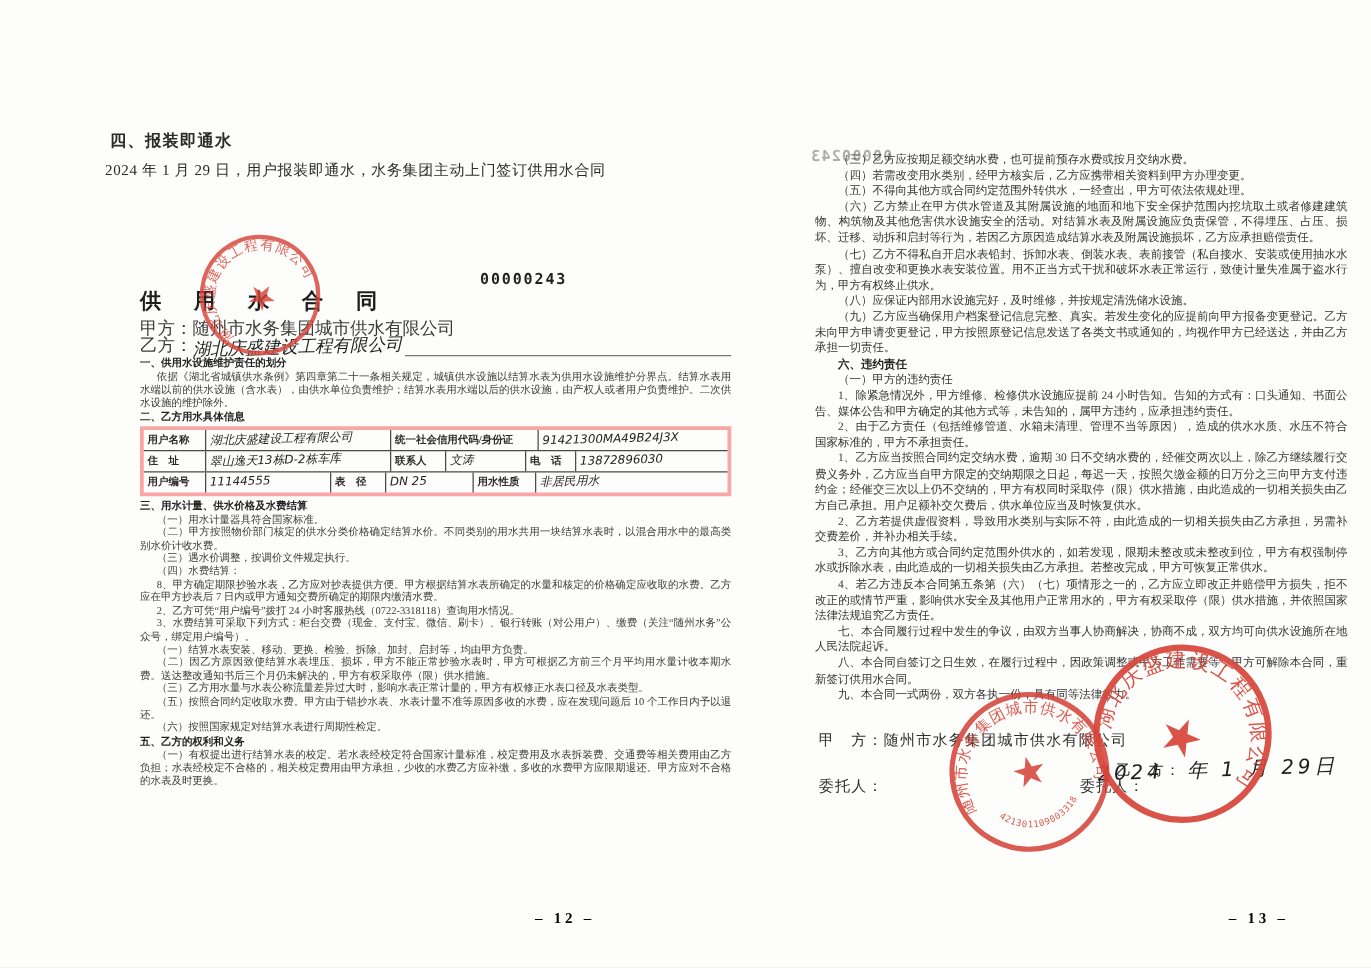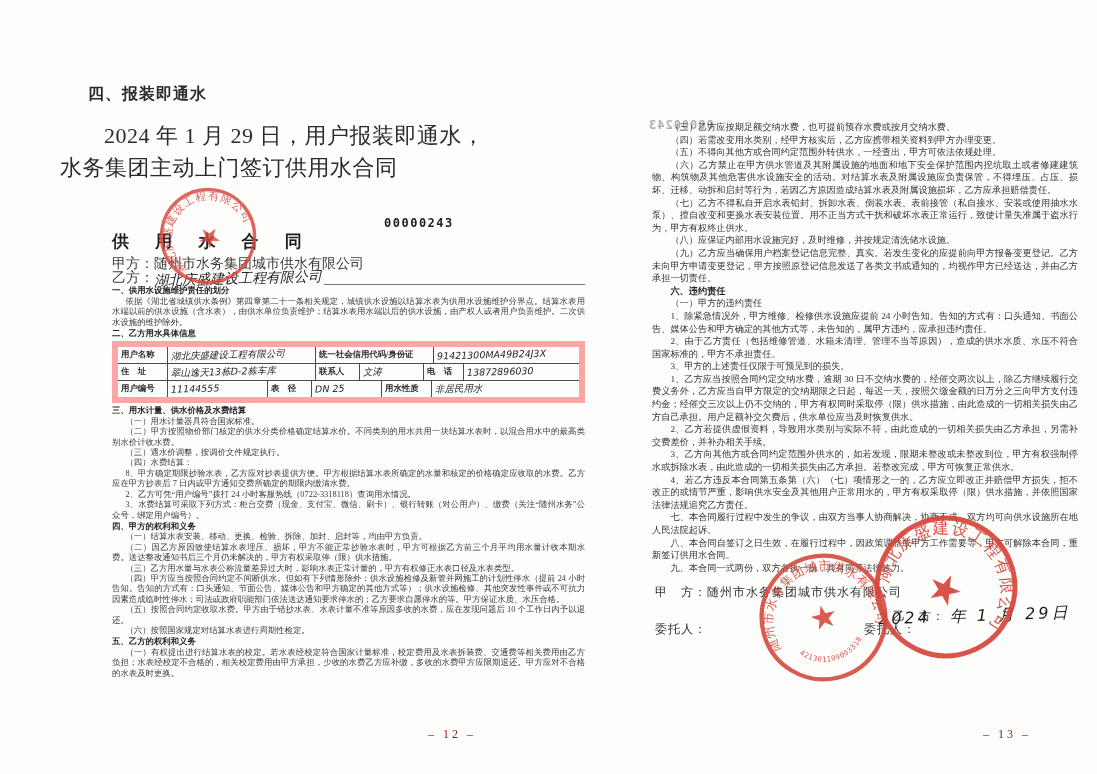--- a/index.html
+++ b/index.html
@@ -1,40 +1,40 @@
 <!DOCTYPE html>
 <html><head>
 <meta charset="utf-8">
 <style>
   html,body{margin:0;padding:0;background:#e8e8e6;}
   .canvas{position:relative;width:1097px;height:774px;background:#fdfdfc;overflow:hidden;
           font-family:"Liberation Serif",serif;color:#2b2b2b;}
   
-  .l-heading{position:absolute;left:88px;top:84px;font-size:16px;font-weight:bold;letter-spacing:1px;}
-  .l-para{position:absolute;left:60px;top:120px;width:432px;font-size:22px;line-height:32px;
+  .l-heading{position:absolute;left:88px;top:104px;font-size:13px;font-weight:bold;letter-spacing:1px;}
+  .l-para{position:absolute;left:60px;top:120px;width:432px;font-size:12px;line-height:32px;
           text-indent:2em;letter-spacing:.5px;}
-  .footer{position:absolute;font-size:12px;letter-spacing:3px;color:#7f1d1d;}
+  .footer{position:absolute;font-size:12px;letter-spacing:3px;color:#000000;font-weight:bold;}
   .footer-l{left:428px;top:727px;}
   .footer-r{left:983px;top:727px;}
   
   .contract{position:absolute;left:112px;top:210px;width:473px;font-size:8.4px;line-height:10.4px;
             color:#3a3a3a;text-align:justify;}
   .serial{position:absolute;left:272px;top:8px;font-size:12px;font-weight:bold;letter-spacing:1.5px;
           font-family:"DejaVu Sans Mono",monospace;color:#222;}
   .ctitle{font-size:17px;font-weight:bold;letter-spacing:8px;color:#1d1d1d;
           margin:28px 0 9px 0;font-family:Liberation Mono, monospace;}
   .party{font-size:14px;line-height:14px;}
   .party-row{display:flex;align-items:flex-end;}
   .uline{flex:1;border-bottom:.8px solid #777;margin-left:2px;}
   .hw{font-style:italic;font-family:"DejaVu Sans",sans-serif;color:#1f1f1f;
       transform:rotate(-1.5deg);display:inline-block;}
   .chead{font-weight:bold;color:#222;margin-top:1px;}
   .cp{text-indent:1.6em;}
   
-  .itable{border:6px solid #fca5a5;margin:2px 0 3px 0;}
+  .itable{border:3px solid #fca5a5;margin:2px 0 3px 0;}
   .irow{display:flex;}
   .irow + .irow{border-top:1px solid #4a4a4a;}
   .ic{border-right:1px solid #4a4a4a;min-height:16px;display:flex;align-items:center;
       padding:0 3px;box-sizing:border-box;}
   .ic:last-child{border-right:none;flex:1;}
   .ilbl{justify-content:space-between;font-weight:bold;color:#2c2c2c;}
   .ic .hw{font-size:9.5px;}
   
   .mirror-serial{position:absolute;left:648px;top:118px;font-size:12px;font-weight:bold;
                  letter-spacing:1px;color:#777;transform:scaleX(-1);opacity:.6;
@@ -127,27 +127,25 @@
 
     <div class="cp">（一）用水计量器具符合国家标准。</div>
         <div class="cp">（二）甲方按照物价部门核定的供水分类价格确定结算水价。不同类别的用水共用一块结算水表时，以混合用水中的最高类别水价计收水费。</div>
         <div class="cp">（三）遇水价调整，按调价文件规定执行。</div>
         <div class="cp">（四）水费结算：</div>
         <div class="cp">8、甲方确定期限抄验水表，乙方应对抄表提供方便。甲方根据结算水表所确定的水量和核定的价格确定应收取的水费。乙方应在甲方抄表后 7 日内或甲方通知交费所确定的期限内缴清水费。</div>
         <div class="cp">2、乙方可凭“用户编号”拨打 24 小时客服热线（0722-3318118）查询用水情况。</div>
         <div class="cp">3、水费结算可采取下列方式：柜台交费（现金、支付宝、微信、刷卡）、银行转账（对公用户）、缴费（关注“随州水务”公众号，绑定用户编号）。</div>
       </div>
 
-    <div class="chead">四、甲方的权利和义务</div>
     <div>
 
     <div class="cp">（一）结算水表安装、移动、更换、检验、拆除、加封、启封等，均由甲方负责。</div>
         <div class="cp">（二）因乙方原因致使结算水表埋压、损坏，甲方不能正常抄验水表时，甲方可根据乙方前三个月平均用水量计收本期水费。送达整改通知书后三个月仍未解决的，甲方有权采取停（限）供水措施。</div>
         <div class="cp">（三）乙方用水量与水表公称流量差异过大时，影响水表正常计量的，甲方有权修正水表口径及水表类型。</div>
-        <div class="cp">（四）甲方应当按照合同约定不间断供水。但如有下列情形除外：供水设施检修及新管并网施工的计划性停水（提前 24 小时告知。告知的方式有：口头通知、节面公告、媒体公告和甲方确定的其他方式等）；供水设施检修、其他突发性事件或不可抗力因素造成临时性停水；司法或政府职能部门依法送达通知要求停水的；乙方要求自愿停水的等。甲方保证水质、水压合格。</div>
         <div class="cp">（五）按照合同约定收取水费。甲方由于错抄水表、水表计量不准等原因多收的水费，应在发现问题后 10 个工作日内予以退还。</div>
         <div class="cp">（六）按照国家规定对结算水表进行周期性检定。</div>
       </div>
 
     <div class="chead">五、乙方的权利和义务</div>
     <div>
 
     <div class="cp">（一）有权提出进行结算水表的校定。若水表经校定符合国家计量标准，校定费用及水表拆装费、交通费等相关费用由乙方负担；水表经校定不合格的，相关校定费用由甲方承担，少收的水费乙方应补缴，多收的水费甲方应限期退还。甲方应对不合格的水表及时更换。</div>
       </div>
   </div>
@@ -173,21 +171,20 @@
       <div class="rp">（四）若需改变用水类别，经甲方核实后，乙方应携带相关资料到甲方办理变更。</div>
       <div class="rp">（五）不得向其他方或合同约定范围外转供水，一经查出，甲方可依法依规处理。</div>
       <div class="rp">（六）乙方禁止在甲方供水管道及其附属设施的地面和地下安全保护范围内挖坑取土或者修建建筑物、构筑物及其他危害供水设施安全的活动。对结算水表及附属设施应负责保管，不得埋压、占压、损坏、迁移、动拆和启封等行为，若因乙方原因造成结算水表及附属设施损坏，乙方应承担赔偿责任。</div>
       <div class="rp">（七）乙方不得私自开启水表铅封、拆卸水表、倒装水表、表前接管（私自接水、安装或使用抽水水泵）、擅自改变和更换水表安装位置。用不正当方式干扰和破坏水表正常运行，致使计量失准属于盗水行为，甲方有权终止供水。</div>
       <div class="rp">（八）应保证内部用水设施完好，及时维修，并按规定清洗储水设施。</div>
       <div class="rp">（九）乙方应当确保用户档案登记信息完整、真实。若发生变化的应提前向甲方报备变更登记。乙方未向甲方申请变更登记，甲方按照原登记信息发送了各类文书或通知的，均视作甲方已经送达，并由乙方承担一切责任。</div>
       <div class="rp b">六、违约责任</div>
       <div class="rp">（一）甲方的违约责任</div>
       <div class="rp">1、除紧急情况外，甲方维修、检修供水设施应提前 24 小时告知。告知的方式有：口头通知、书面公告、媒体公告和甲方确定的其他方式等，未告知的，属甲方违约，应承担违约责任。</div>
       <div class="rp">2、由于乙方责任（包括维修管道、水箱未清理、管理不当等原因），造成的供水水质、水压不符合国家标准的，甲方不承担责任。</div>
-      <div class="rp">3、甲方的上述责任仅限于可预见到的损失。</div>
       <div class="rp">1、乙方应当按照合同约定交纳水费，逾期 30 日不交纳水费的，经催交两次以上，除乙方继续履行交费义务外，乙方应当自甲方限定的交纳期限之日起，每迟一天，按照欠缴金额的日万分之三向甲方支付违约金；经催交三次以上仍不交纳的，甲方有权同时采取停（限）供水措施，由此造成的一切相关损失由乙方自己承担。用户足额补交欠费后，供水单位应当及时恢复供水。</div>
       <div class="rp">2、乙方若提供虚假资料，导致用水类别与实际不符，由此造成的一切相关损失由乙方承担，另需补交费差价，并补办相关手续。</div>
       <div class="rp">3、乙方向其他方或合同约定范围外供水的，如若发现，限期未整改或未整改到位，甲方有权强制停水或拆除水表，由此造成的一切相关损失由乙方承担。若整改完成，甲方可恢复正常供水。</div>
       <div class="rp">4、若乙方违反本合同第五条第（六）（七）项情形之一的，乙方应立即改正并赔偿甲方损失，拒不改正的或情节严重，影响供水安全及其他用户正常用水的，甲方有权采取停（限）供水措施，并依照国家法律法规追究乙方责任。</div>
       <div class="rp">七、本合同履行过程中发生的争议，由双方当事人协商解决，协商不成，双方均可向供水设施所在地人民法院起诉。</div>
       <div class="rp">八、本合同自签订之日生效，在履行过程中，因政策调整或甲方工作需要等，甲方可解除本合同，重新签订供用水合同。</div>
       <div class="rp">九、本合同一式两份，双方各执一份，具有同等法律效力。</div>
     </div>
 
   <div class="sig sig-a">甲　方：随州市水务集团城市供水有限公司</div>

